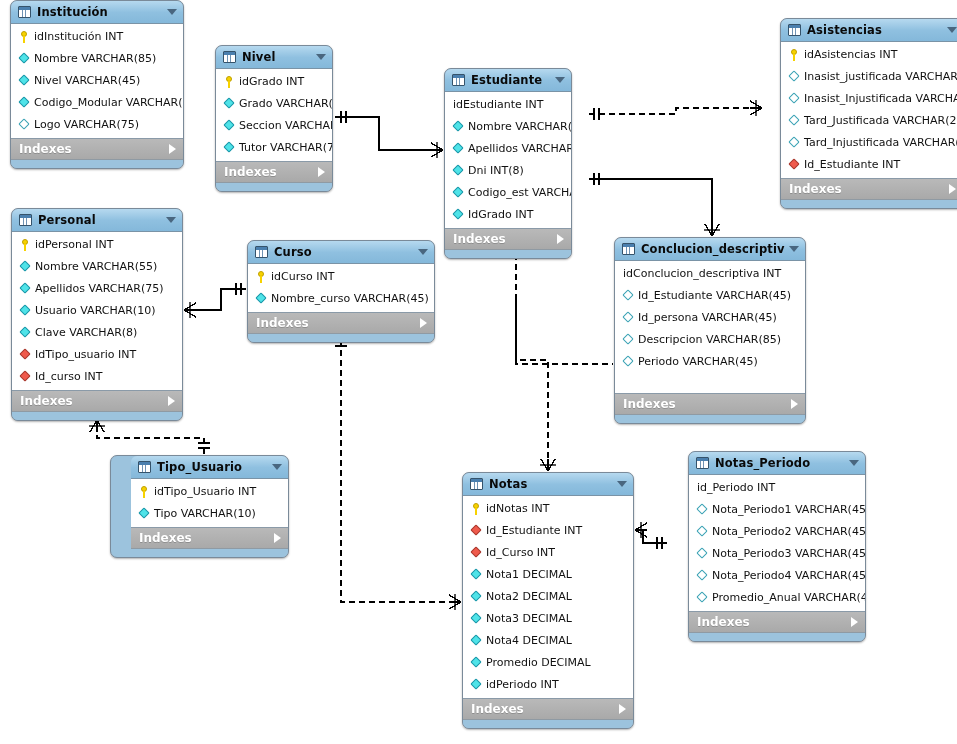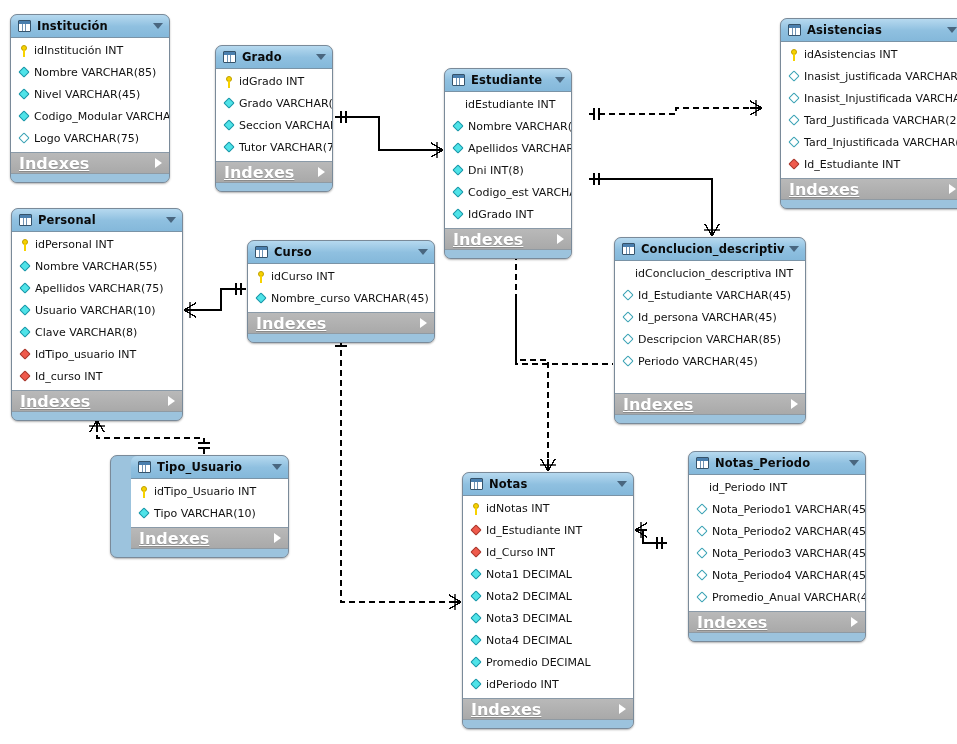--- a/index.html
+++ b/index.html
@@ -116,21 +116,21 @@
     flex: none;
     margin-right: 3px;
     position: relative;
   }
   .col-label {
     font-size: 11px;
     color: #111111;
     line-height: 12px;
   }
   .col-row.noicon .col-label { padding-left: 0px; }
-  .col-row.noicon { padding-left: 20px; text-align: center; }
+  .col-row.noicon { padding-left: 8px; text-align: center; }
 
   
   .g-key::before {
     content: "";
     position: absolute;
     left: 3px; top: 0px;
     width: 6px; height: 6px;
     border-radius: 50%;
     background: #f7d200;
     border: 1px solid #c0a000;
@@ -187,26 +187,25 @@
   .tbl-indexes {
     height: 21px;
     box-sizing: border-box;
     background: linear-gradient(to bottom, #b9b9b9 0%, #a9a9a9 100%);
     border-bottom: 1px solid #8f9aa3;
     display: flex;
     align-items: center;
     padding: 0 7px 0 8px;
   }
   .idx-label {
-    font-size: 16px;
+    font-size: 12px;
     font-weight: bold;
     color: #ffffff;
     text-shadow: 0 1px 0 rgba(0,0,0,0.18);
     flex: 1 1 auto;
-    text-decoration: underline;
   }
   .idx-arrow {
     width: 0; height: 0;
     border-top: 5px solid transparent;
     border-bottom: 5px solid transparent;
     border-left: 7px solid #ffffff;
     flex: none;
   }
   .tbl-foot {
     height: 8px;
@@ -280,21 +279,21 @@
       </g>
 
       <g>
         <path d="M516,300 L516,364 L613,364" stroke-dasharray="6,4"></path>
       </g>
 
     </g>
   </svg>
 
   <div id="nodes">
-      <div class="table-node" style="left: 10px; top: 14px; width: 160px;">
+      <div class="table-node" style="left: 10px; top: 0; width: 174px;">
         <div class="tbl-header">
           <span class="tbl-icon"></span>
           <span class="tbl-title">Institución</span>
           <span class="tbl-caret"></span>
         </div>
         <div class="tbl-body">
           <div class="col-row">
             <span class="col-glyph g-key"></span>
             <span class="col-label">idInstitución INT</span>
           </div>
@@ -317,21 +316,21 @@
         </div>
         <div class="tbl-indexes">
           <span class="idx-label">Indexes</span>
           <span class="idx-arrow"></span>
         </div>
         <div class="tbl-foot"></div>
       </div>
       <div class="table-node" style="left: 215px; top: 45px; width: 118px;">
         <div class="tbl-header">
           <span class="tbl-icon"></span>
-          <span class="tbl-title">Grado</span>
+          <span class="tbl-title">Nivel</span>
           <span class="tbl-caret"></span>
         </div>
         <div class="tbl-body">
           <div class="col-row">
             <span class="col-glyph g-key"></span>
             <span class="col-label">idGrado INT</span>
           </div>
           <div class="col-row">
             <span class="col-glyph g-diamond-filled"></span>
             <span class="col-label">Grado VARCHAR(45)</span>

